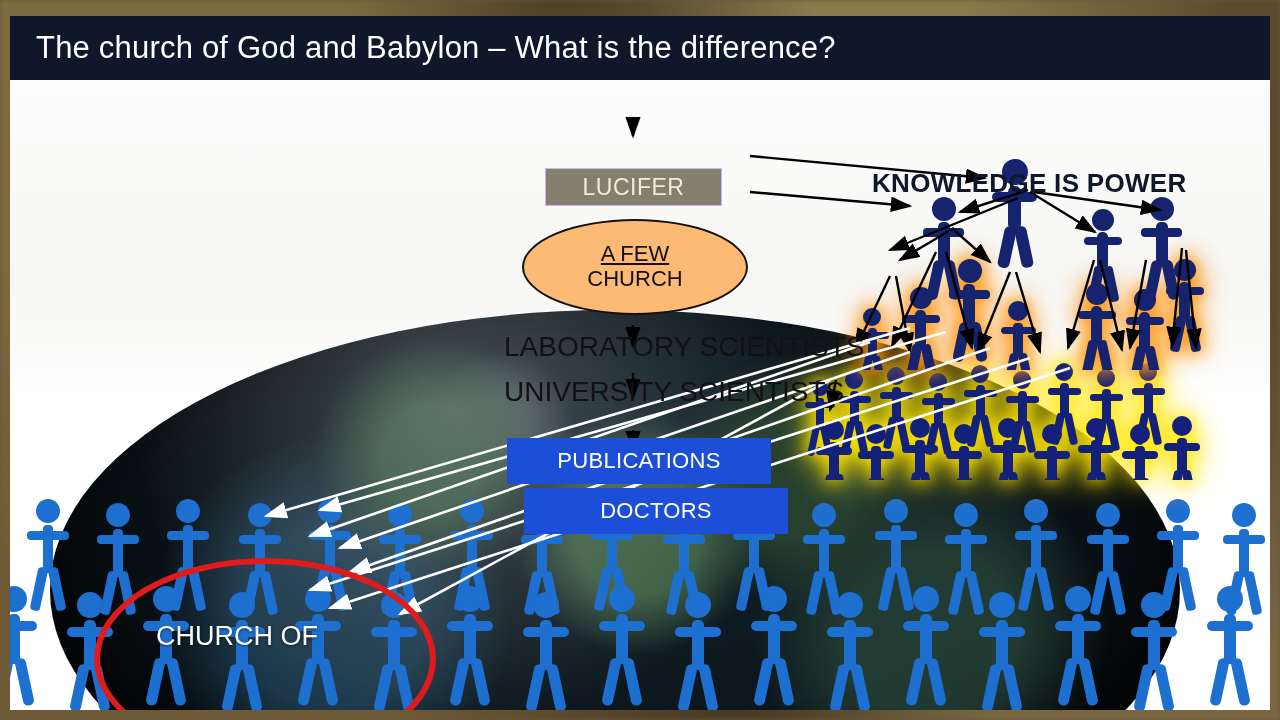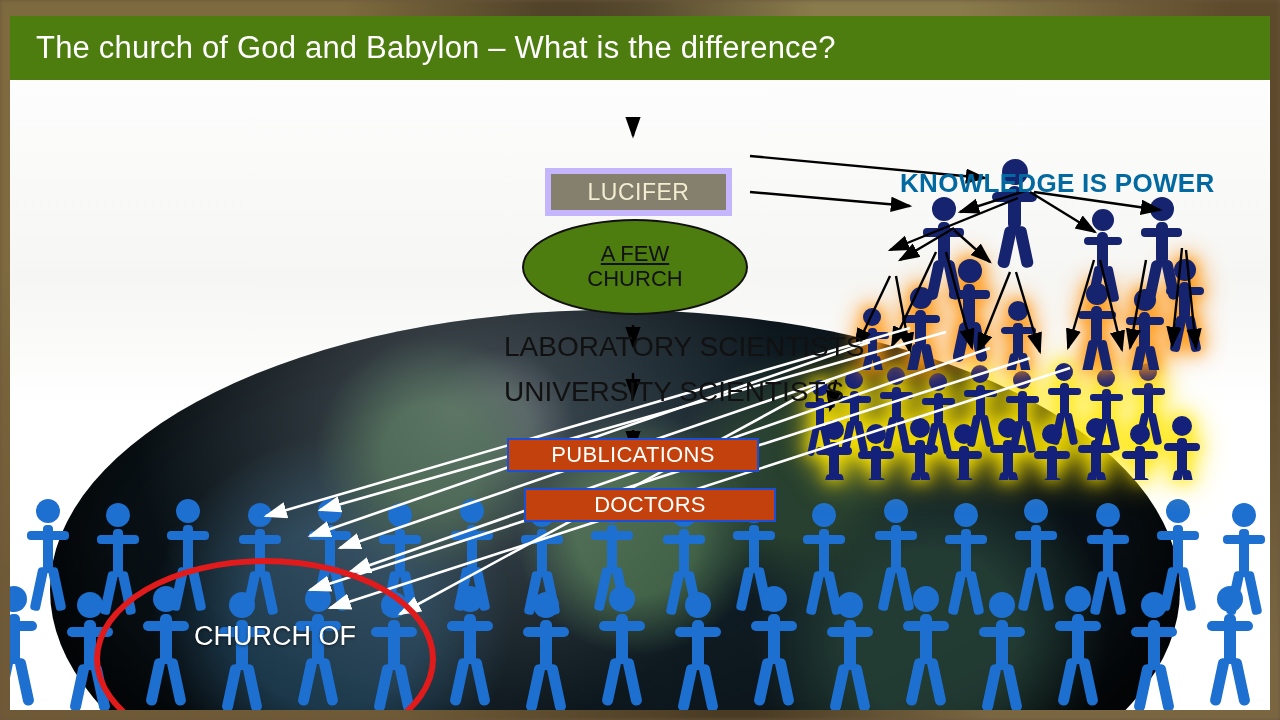--- a/index.html
+++ b/index.html
@@ -50,68 +50,68 @@
     background:radial-gradient(circle at 36% 18%, rgba(255,255,255,.22) 0%, rgba(255,255,255,0) 38%);
   }
   .sky-wash{
     position:absolute;left:0;top:0;width:1260px;height:330px;
     background:linear-gradient(180deg,#fdfdfd 0%,#f6f6f4 60%,rgba(246,246,244,0) 100%);
   }
 
   
   .titlebar{
     position:absolute;left:10px;top:16px;width:1260px;height:64px;
-    background:#4d7c0f;
+    background:#0f172a;
     display:flex;align-items:center;
   }
   .titlebar .t{
     color:#ffffff;font-size:31px;font-weight:400;
     padding-left:26px;letter-spacing:.2px;
     font-family:"Liberation Sans", sans-serif;
     white-space:nowrap;
   }
 
   
   .lucifer{
     position:absolute;left:535px;top:88px;width:175px;height:36px;
-    background:#857f6e;border:6px solid #c4b5fd;
+    background:#857f6e;border:1px solid #c4b5fd;
     display:flex;align-items:center;justify-content:center;
     color:#f2ecd0;font-size:23px;letter-spacing:.5px;
   }
   .ellipse{
     position:absolute;left:512px;top:139px;width:222px;height:92px;
     border:2px solid #111;border-radius:50%;
-    background:#4d7c0f;
+    background:#fdba74;
     display:flex;flex-direction:column;align-items:center;justify-content:center;
     line-height:1.12;color:#111;font-size:22px;
   }
   .ellipse .l1{text-decoration:underline;}
   .midline{
     position:absolute;width:260px;text-align:center;color:#111;font-size:28px;
     white-space:nowrap;
   }
   .lab{left:494px;top:251px;}
   .uni{left:494px;top:296px;}
 
   .blackbox{
-    position:absolute;background:#c2410c;border:2px solid #1d4ed8;
+    position:absolute;background:#1d4ed8;border:8px solid #1d4ed8;
     display:flex;align-items:center;justify-content:center;
     color:#fff;font-size:22px;letter-spacing:.3px;
   }
   .pubs{left:497px;top:358px;width:248px;height:30px;}
   .docs{left:514px;top:408px;width:248px;height:30px;justify-content:center;}
 
   .kip{
     position:absolute;left:862px;top:88px;
-    color:#0369a1;font-size:26px;font-weight:bold;letter-spacing:.3px;margin-left:28px;
+    color:#0f172a;font-size:26px;font-weight:bold;letter-spacing:.3px;
   }
 
   .churchlabel{
     position:absolute;left:146px;top:540px;width:200px;
-    text-align:right;color:#fff;font-size:27px;line-height:1.25;
+    text-align:left;color:#fff;font-size:27px;line-height:1.25;
     text-shadow:0 1px 3px rgba(0,0,0,.6);
   }
   .redellipse{
     position:absolute;left:84px;top:478px;width:330px;height:190px;
     border:6px solid #e11b1b;border-radius:50%;
   }
 
   
   .crowd{position:absolute;}
   svg{display:block;}

